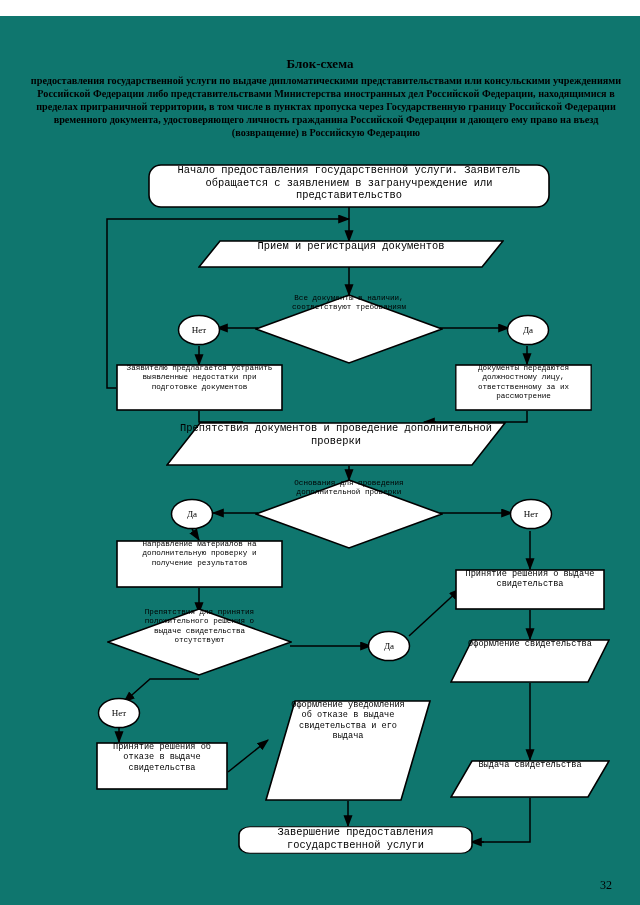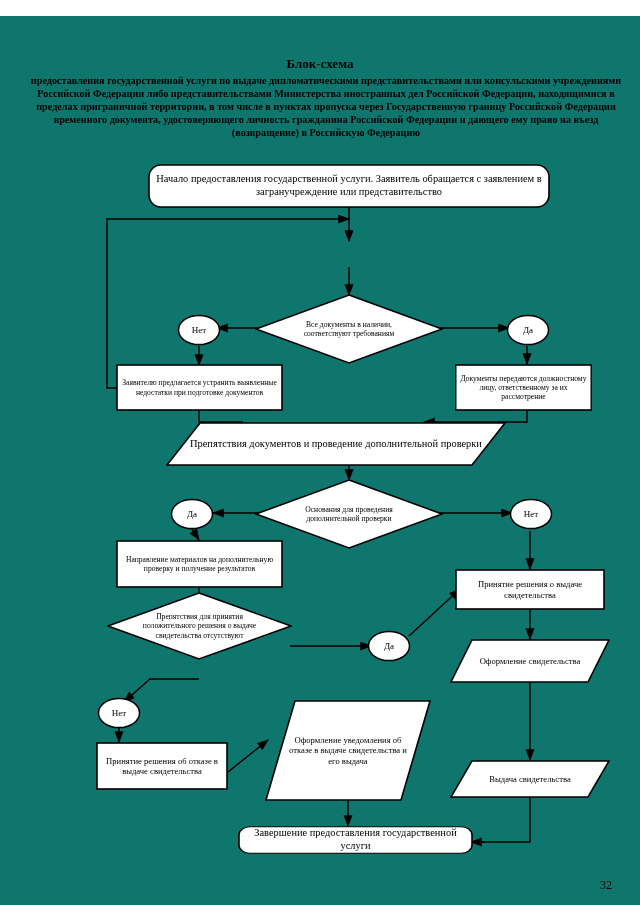--- a/index.html
+++ b/index.html
@@ -42,25 +42,25 @@
     top: 58px;
     font-size: 10.2px;
     font-weight: bold;
     padding: 0 28px;
     width: 596px;
     text-align: center;
   }
   .node {
     position: absolute;
     display: flex;
-    align-items: center;
     justify-content: center;
     text-align: center;
     box-sizing: border-box;
     z-index: 3;
+    font-family: Liberation Mono, monospace;
   }
   .node .txt {
     position: relative;
     z-index: 4;
     line-height: 1.22;
     padding: 0 4px;
   }
   .shape-svg {
     position: absolute;
     left: 0;
@@ -156,20 +156,26 @@
     </g>
   </svg>
 
   <div class="node" style="left:148px; top:148px; width:402px; height:44px;">
     <svg class="shape-svg" viewBox="0 0 402 44" preserveAspectRatio="none">
       <rect x="1" y="1" width="400" height="42" rx="12" ry="12" fill="#fff" stroke="#000" stroke-width="1.6"></rect>
     </svg>
     <div class="txt f11">Начало предоставления государственной услуги. Заявитель обращается с заявлением в загранучреждение или представительство</div>
   </div>
 
+  <div class="node" style="left:198px; top:224px; width:306px; height:28px;">
+    <svg class="shape-svg" viewBox="0 0 306 28" preserveAspectRatio="none">
+      <polygon points="22,1 305,1 284,27 1,27" fill="#fff" stroke="#000" stroke-width="1.6"></polygon>
+    </svg>
+    <div class="txt f11">Прием и регистрация документов</div>
+  </div>
 
   <div class="node" style="left:255px; top:278px; width:188px; height:70px;">
     <svg class="shape-svg" viewBox="0 0 188 70" preserveAspectRatio="none">
       <polygon points="94,1 187,35 94,69 1,35" fill="#fff" stroke="#000" stroke-width="1.6"></polygon>
     </svg>
     <div class="txt f8" style="max-width:118px;">Все документы в наличии, соответствуют требованиям</div>
   </div>
 
   <div class="lbl-yn" style="left:177px; top:298px; width:44px; height:32px;">
     <svg class="shape-svg" viewBox="0 0 44 32" preserveAspectRatio="none">
@@ -227,21 +233,21 @@
     <span style="position:relative;z-index:2">Нет</span>
   </div>
 
   <div class="node" style="left:116px; top:524px; width:167px; height:48px;">
     <svg class="shape-svg" viewBox="0 0 167 48" preserveAspectRatio="none">
       <rect x="1" y="1" width="165" height="46" fill="#fff" stroke="#000" stroke-width="1.6"></rect>
     </svg>
     <div class="txt f8">Направление материалов на дополнительную проверку и получение результатов</div>
   </div>
 
-  <div class="node" style="left:107px; top:576px; width:185px; height:68px;">
+  <div class="node" style="left:107px; top:592px; width:185px; height:68px;">
     <svg class="shape-svg" viewBox="0 0 185 68" preserveAspectRatio="none">
       <polygon points="92,1 184,34 92,67 1,34" fill="#fff" stroke="#000" stroke-width="1.6"></polygon>
     </svg>
     <div class="txt f8" style="max-width:118px;">Препятствия для принятия положительного решения о выдаче свидетельства отсутствуют</div>
   </div>
 
   <div class="lbl-yn" style="left:367px; top:614px; width:44px; height:32px;">
     <svg class="shape-svg" viewBox="0 0 44 32" preserveAspectRatio="none">
       <ellipse cx="22" cy="16" rx="20.5" ry="14.6" fill="#fff" stroke="#000" stroke-width="1.5"></ellipse>
     </svg>

